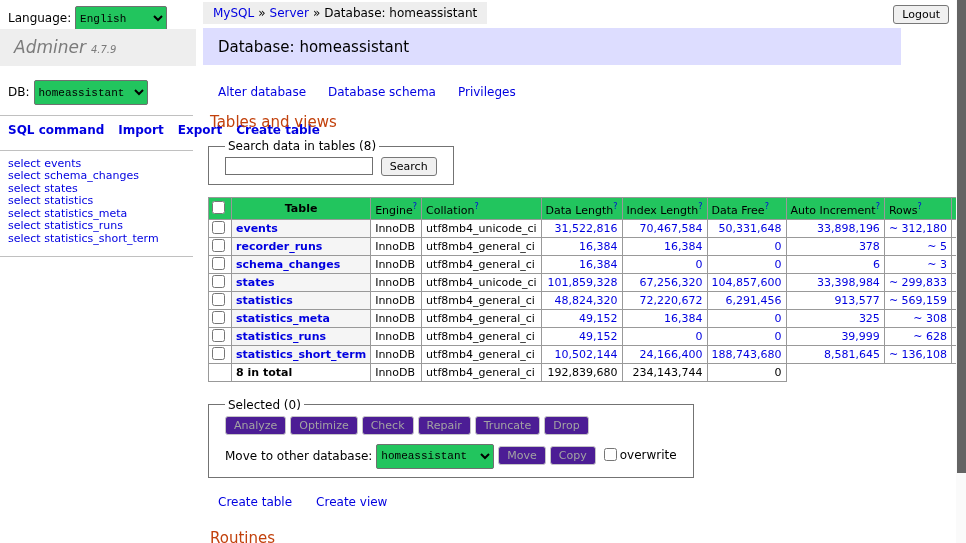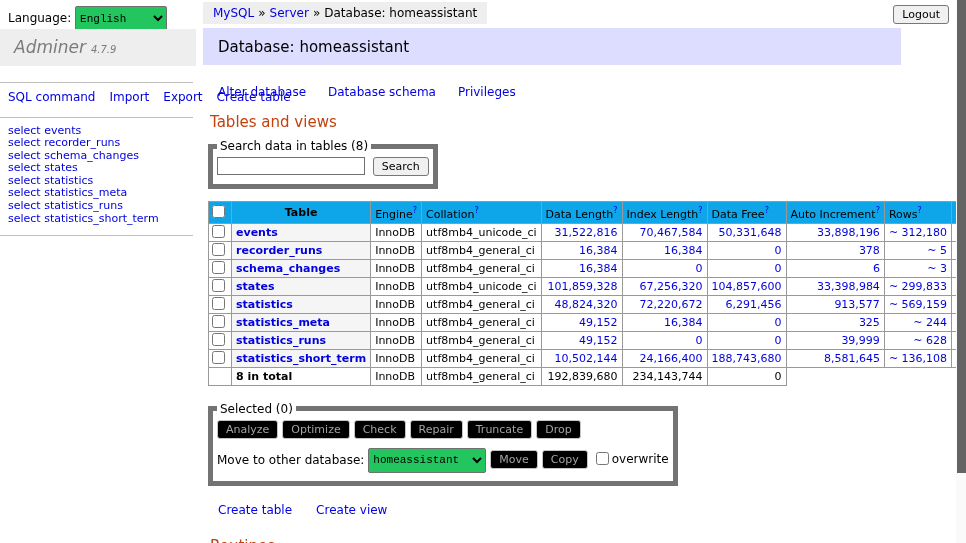--- a/index.html
+++ b/index.html
@@ -22,60 +22,60 @@
     position:absolute; left:203px; top:2px; background:#eee;
     padding:4px 10px; font-size:12px; white-space:nowrap;
   }
   #breadcrumb .sep { margin:0 4px; color:#000; }
   #logout-wrap { position:absolute; top:5px; right:17px; }
 
   .btn {
     font-family:inherit; font-size:11px; padding:2px 8px;
     background:#f0f0f0; border:1px solid #777; border-radius:3px; color:#000;
   }
-  .btn:disabled { color:#a3a3a3; border-color:#c6c6c6; background:#000000; }
+  .btn:disabled { color:#a3a3a3; border-color:#c6c6c6; background:#4c1d95; }
   input[type=text] {
     font-family:inherit; font-size:12px; height:18px;
     border:1px solid #707070; padding:0 3px;
   }
   input[type=checkbox] { width:13px; height:13px; margin:0 3px 0 0; vertical-align:-2px; }
 
   
   #logo {
     position:absolute; left:0; top:29px; width:196px; height:37px;
     background:#eee; padding:8px 0 0 14px;
     font-style:italic; color:#7b7b7b;
   }
   #logo .name { font-size:17px; }
   #logo .ver { font-size:10px; margin-left:5px; }
   #sidebar { position:absolute; left:0; top:72px; width:196px; }
   .db-row { padding:8px 0 0 8px; }
   .db-row select { width:114px; margin-left:4px; }
   hr.side { border:0; border-top:1px solid #c0c0c0; margin:10px 3px 0 0; }
   .nav-links { padding:8px 8px 2px 8px; line-height:13.5px; }
-  .nav-links a { margin-right:14px; white-space:nowrap; }
+  .nav-links a { margin-right:14px; white-space:nowrap;font-weight:bold; }
   .table-list { padding:7px 0 0 8px; }
   .tbl-line { line-height:12.6px; font-size:11px; white-space:nowrap; }
 
   
   #main { position:absolute; left:203px; top:28px; width:698px; }
   #db-title { background:#ddf; height:37px; padding:10px 0 0 15px; font-size:15px; }
   .page-links { margin:20px 0 0 15px; }
   .page-links a { margin-right:22px; }
   h3 { font-size:15px; font-weight:400; margin:0; color:#c2410c; }
   #tables-heading { margin:14px 0 0 7px; }
-  fieldset { border:5px solid #737373; padding:4px 4px 8px; margin:0; display:inline-block; }
+  fieldset { border:1px solid #737373; padding:4px 16px 8px; margin:0; display:inline-block; }
   legend { font-size:12px; padding:0 3px; }
   #search-fs { margin:8px 0 0 5px; }
   #search-input { width:148px; }
   #search-btn { margin-left:4px; }
 
   table { margin:12px 0 0 5px; border-collapse:collapse; font-size:11px; }
   td, th { border:1px solid #999; padding:2px 4px; white-space:nowrap; height:17px; }
-  thead td, thead th { background:#0ea5e9; font-weight:normal; text-align:left; }
+  thead td, thead th { background:#22c55e; font-weight:normal; text-align:left; }
   thead th.colname { font-weight:bold; text-align:center; }
   sup a { font-size:8px; }
   td.ck { text-align:center; padding:1px 3px; width:22px; }
   th.rowname { background:#f5f5f5; text-align:left; font-weight:bold; }
   td.num { text-align:right; }
   tr.total .label { font-weight:bold; }
   tr.total td { background:#fff; }
 
   #selected-fs { margin:16px 0 0 5px; }
   .sel-buttons button { margin-right:4px; }
@@ -108,28 +108,32 @@
 
 <div id="logout-wrap">
   <button class="btn">Logout</button>
 </div>
 
 <div id="logo">
   <span class="name">Adminer</span><span class="ver">4.7.9</span>
 </div>
 
 <div id="sidebar">
+  <div class="db-row">
+    <span>DB:</span><select>
+      <option>homeassistant</option>
+    </select>
+  </div>
   <hr class="side">
   <div class="nav-links">
     <a>SQL command</a><a>Import</a><a>Export</a><a>Create table</a>
   </div>
   <hr class="side">
   <div class="table-list">
       <div class="tbl-line"><a>select</a> <a>events</a></div>
-      <div class="tbl-line"><a>select</a> <a>recorder_runs</a></div>
       <div class="tbl-line"><a>select</a> <a>schema_changes</a></div>
       <div class="tbl-line"><a>select</a> <a>states</a></div>
       <div class="tbl-line"><a>select</a> <a>statistics</a></div>
       <div class="tbl-line"><a>select</a> <a>statistics_meta</a></div>
       <div class="tbl-line"><a>select</a> <a>statistics_runs</a></div>
       <div class="tbl-line"><a>select</a> <a>statistics_short_term</a></div>
     </div>
   <hr class="side">
 </div>
 
@@ -240,21 +244,21 @@
         </tr>
         <tr>
           <td class="ck"><input type="checkbox" style=""></td>
           <th class="rowname"><a>statistics_meta</a></th>
           <td>InnoDB</td>
           <td>utf8mb4_general_ci</td>
           <td class="num"><a>49,152</a></td>
           <td class="num"><a>16,384</a></td>
           <td class="num"><a>0</a></td>
           <td class="num"><a>325</a></td>
-          <td class="num"><a>~ 244</a></td>
+          <td class="num"><a>~ 308</a></td>
           <td></td>
         </tr>
         <tr>
           <td class="ck"><input type="checkbox" style=""></td>
           <th class="rowname"><a>statistics_runs</a></th>
           <td>InnoDB</td>
           <td>utf8mb4_general_ci</td>
           <td class="num"><a>49,152</a></td>
           <td class="num"><a>0</a></td>
           <td class="num"><a>0</a></td>

